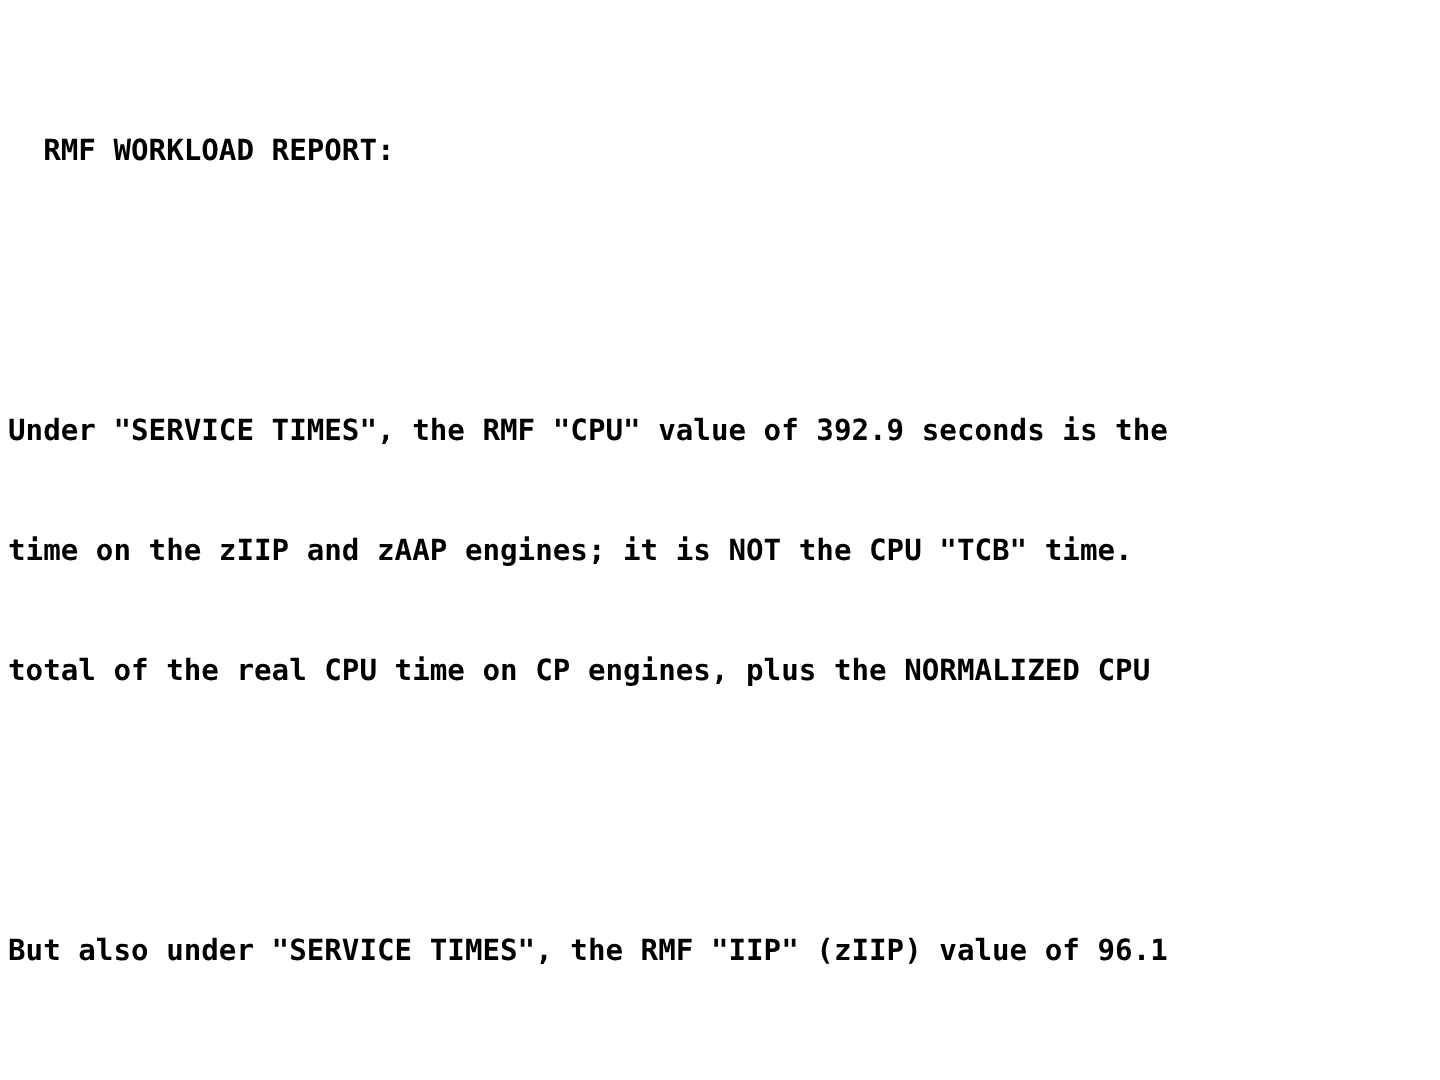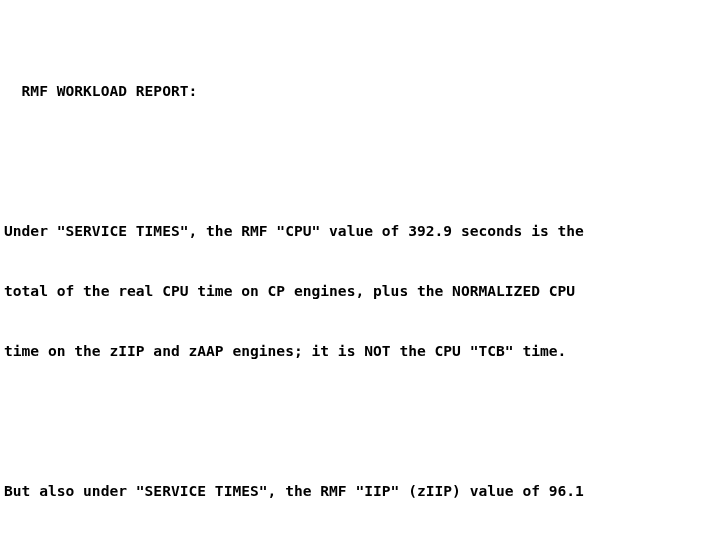--- a/index.html
+++ b/index.html
@@ -40,36 +40,35 @@
     white-space: pre;
   }
   .line.blank {
     height: 20px;
   }
   .title-line {
     display: block;
     height: 20px;
     white-space: pre;
     font-weight: 700;
-    margin-top: 15px;
   }
 </style>
 </head>
 <body>
 
 <div id="page">
 
   <div class="text-body">
 
     <span class="title-line">  RMF WORKLOAD REPORT:</span>
     <span class="line blank"> </span>
 
     <span class="line">Under "SERVICE TIMES", the RMF "CPU" value of 392.9 seconds is the</span>
+    <span class="line">time on the zIIP and zAAP engines; it is NOT the CPU "TCB" time.</span>
     <span class="line">total of the real CPU time on CP engines, plus the NORMALIZED CPU</span>
-    <span class="line">time on the zIIP and zAAP engines; it is NOT the CPU "TCB" time.</span>
     <span class="line blank"> </span>
 
     <span class="line">But also under "SERVICE TIMES", the RMF "IIP" (zIIP) value of 96.1</span>
     
     
     
 
     
     
     

